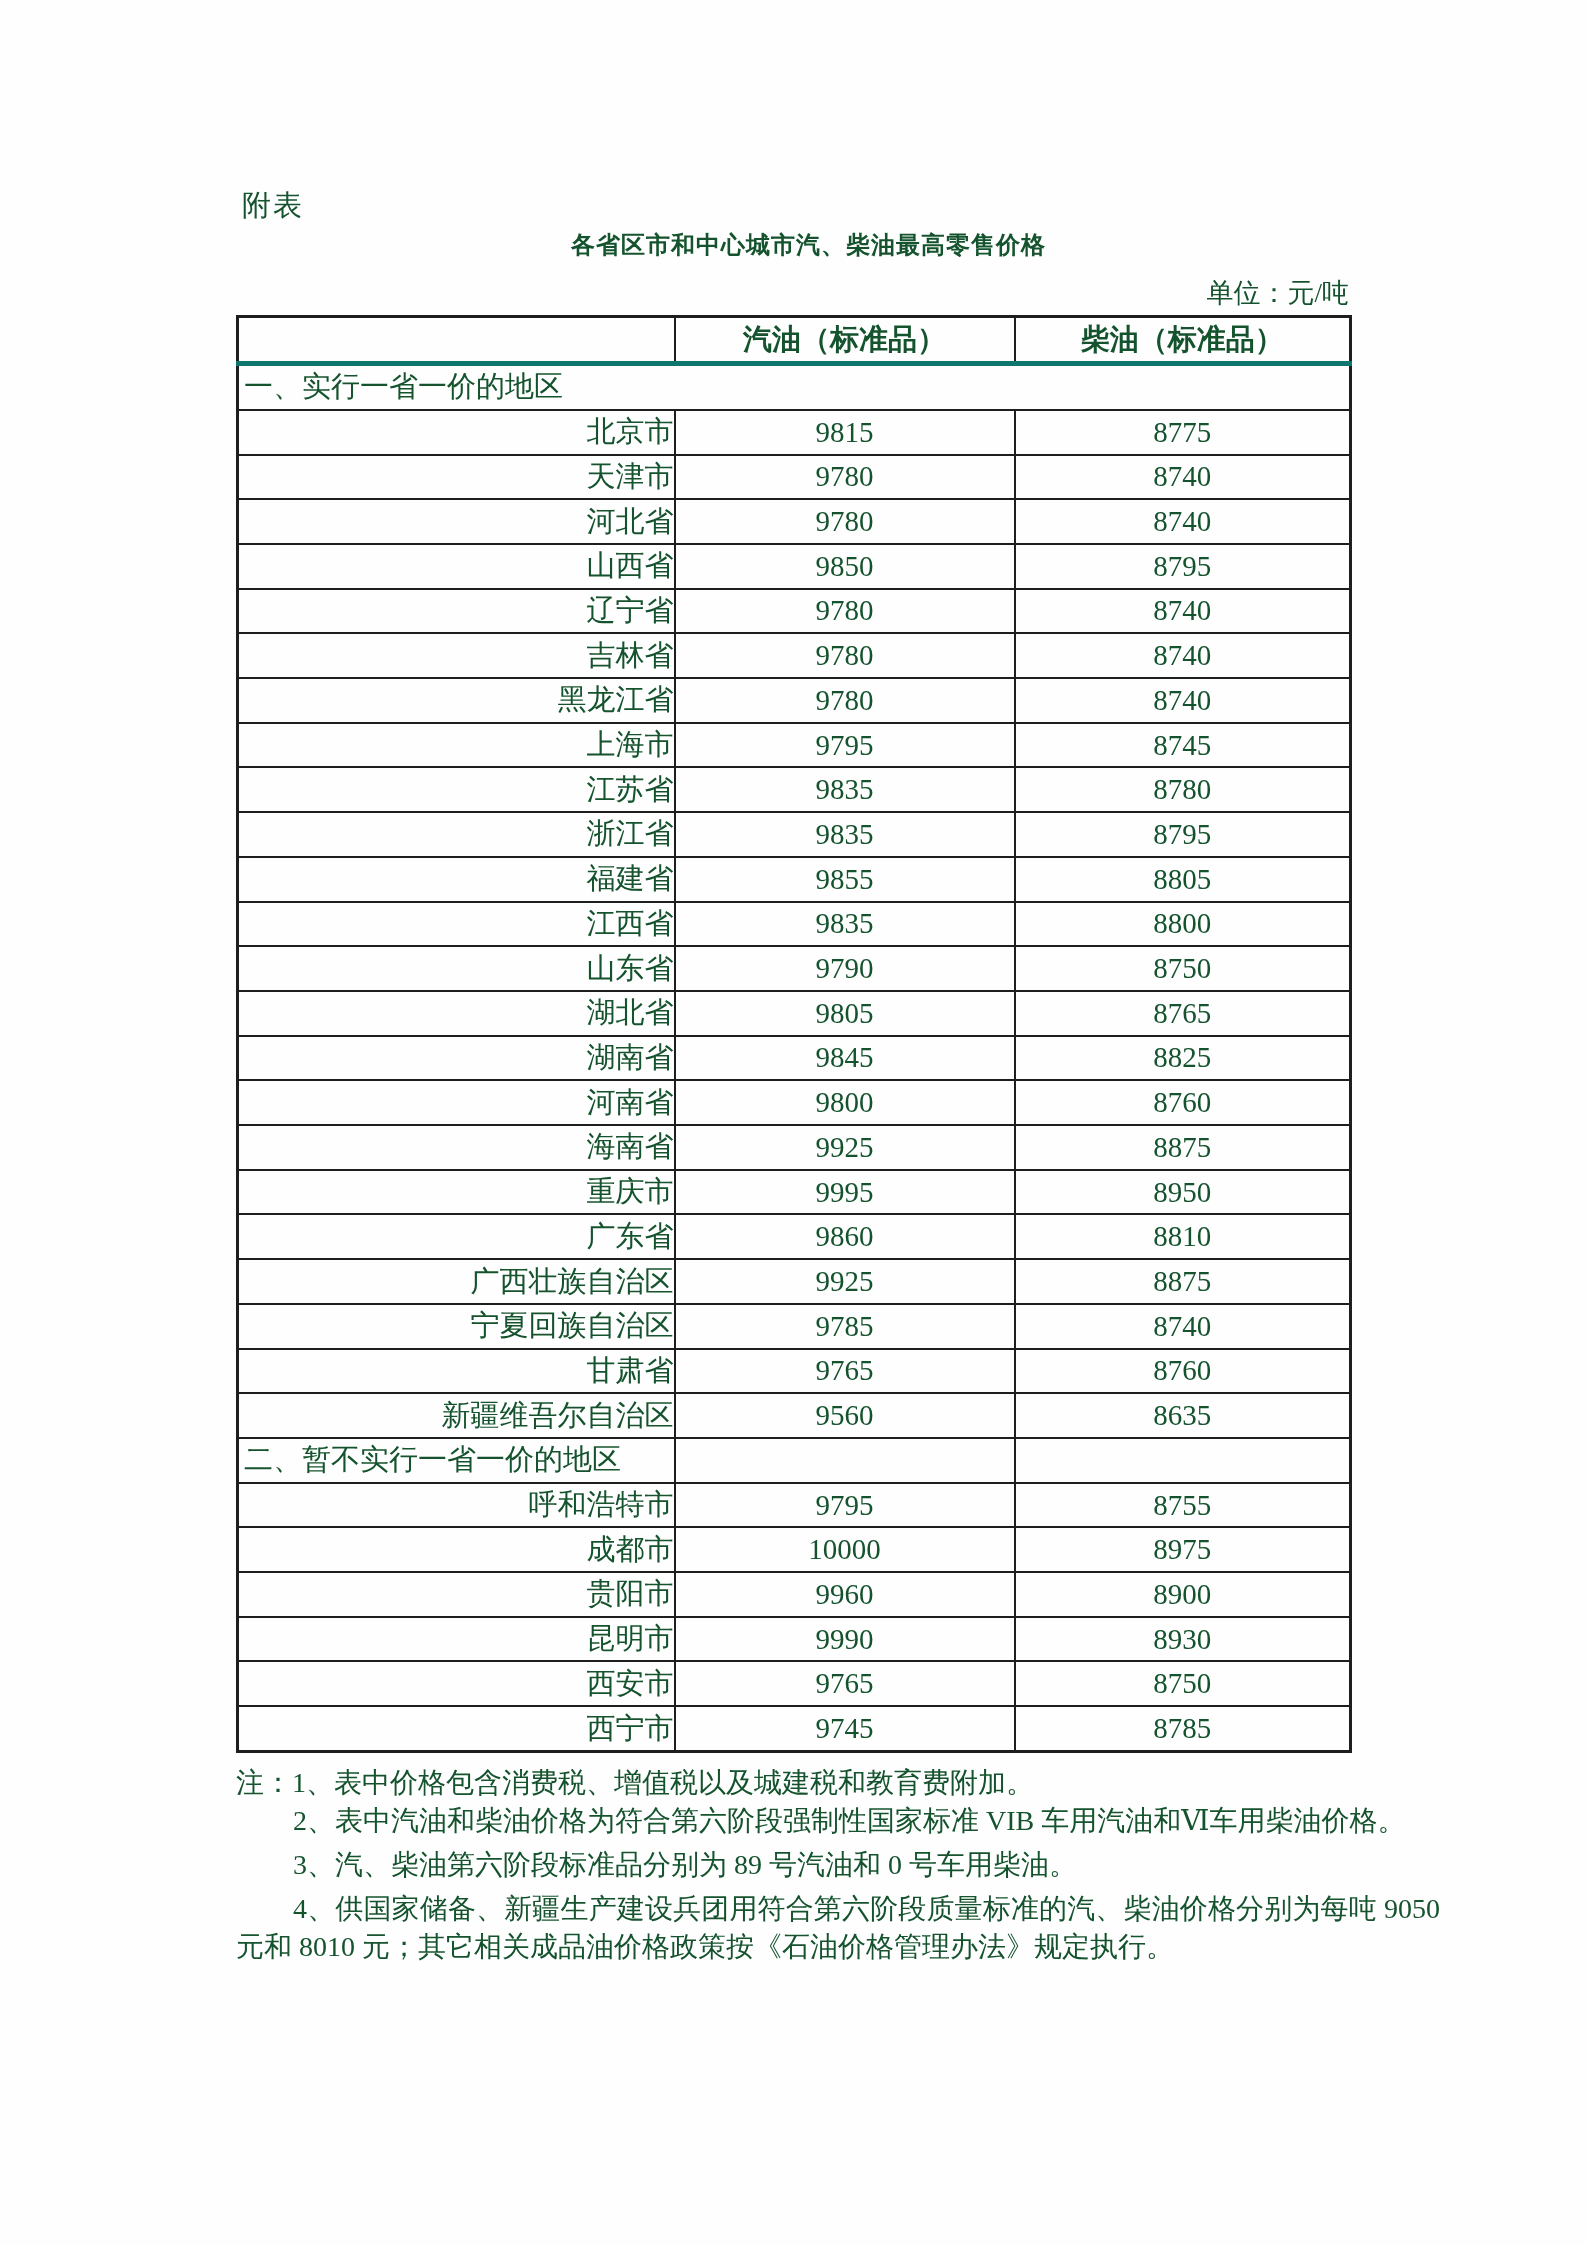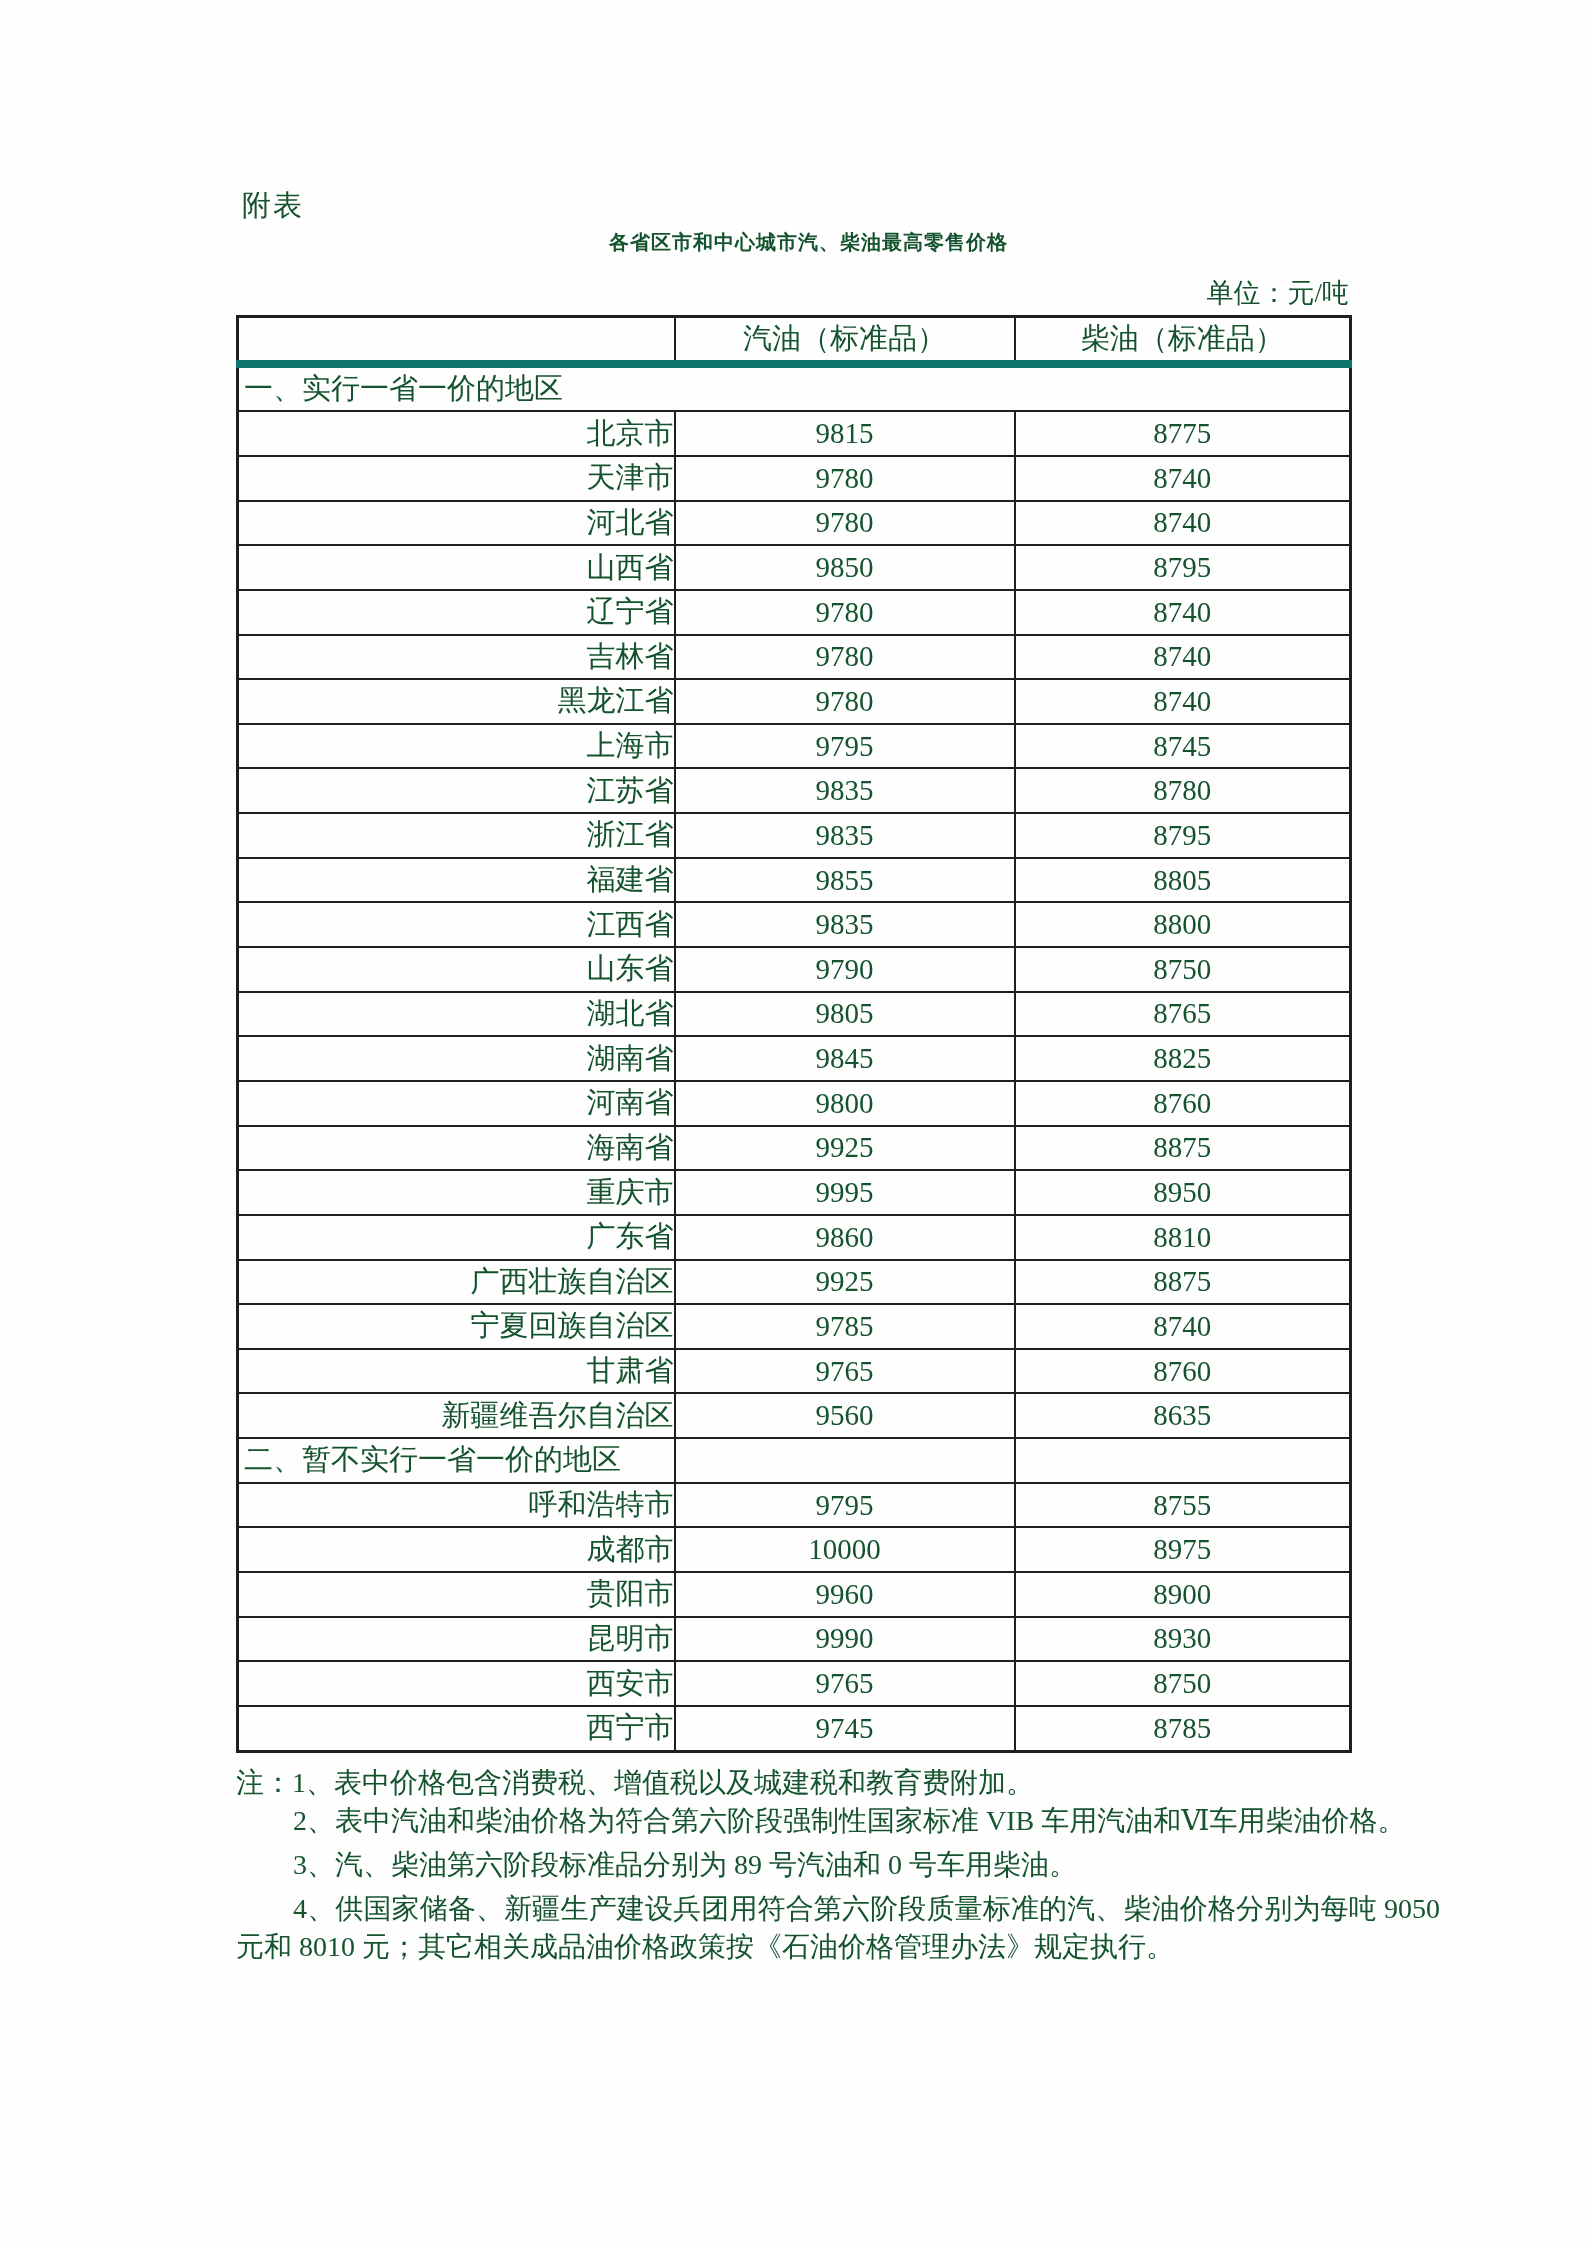--- a/index.html
+++ b/index.html
@@ -11,21 +11,21 @@
     font-family:"Liberation Serif","DejaVu Serif",serif;
     color:#14532d;
     overflow:hidden;
   }
   .attach-label {
     position:absolute; left:242px; top:186px;
     font-size:29px; letter-spacing:2px;
   }
   .doc-title {
     position:absolute; left:0; top:229px; width:100%;
-    text-align:center; font-size:20px; font-weight:700;
+    text-align:center; font-size:24px; font-weight:700;
     letter-spacing:1px;
     padding-left:30px;
   }
   .unit-label {
     position:absolute; left:236px; top:275px; width:1113px;
     text-align:right; font-size:27px;
   }
   table.price-table {
     position:absolute; left:236px; top:315px;
     width:1113px; height:1438px;
@@ -33,23 +33,23 @@
     font-size:29px;
   }
   .price-table { border:3px solid #1e1e1e; }
   .price-table th, .price-table td {
     border:2px solid #1e1e1e;
     vertical-align:middle;
     overflow:hidden; white-space:nowrap;
   }
   .price-table thead th {
     height:47px;
-    font-weight:400;
+    font-weight:700;
     text-align:center;
-    border-bottom:8px solid #0f766e;
+    border-bottom:5px solid #0f766e;
   }
   .price-table td.section-label {
     text-align:left; padding-left:5px;font-family:Liberation Mono, monospace;
   }
   .price-table td.region {
     text-align:right; padding-left:88px;
   }
   .price-table td.num { text-align:center; }
   .notes {
     position:absolute; left:236px; top:1764px; width:1204px;

